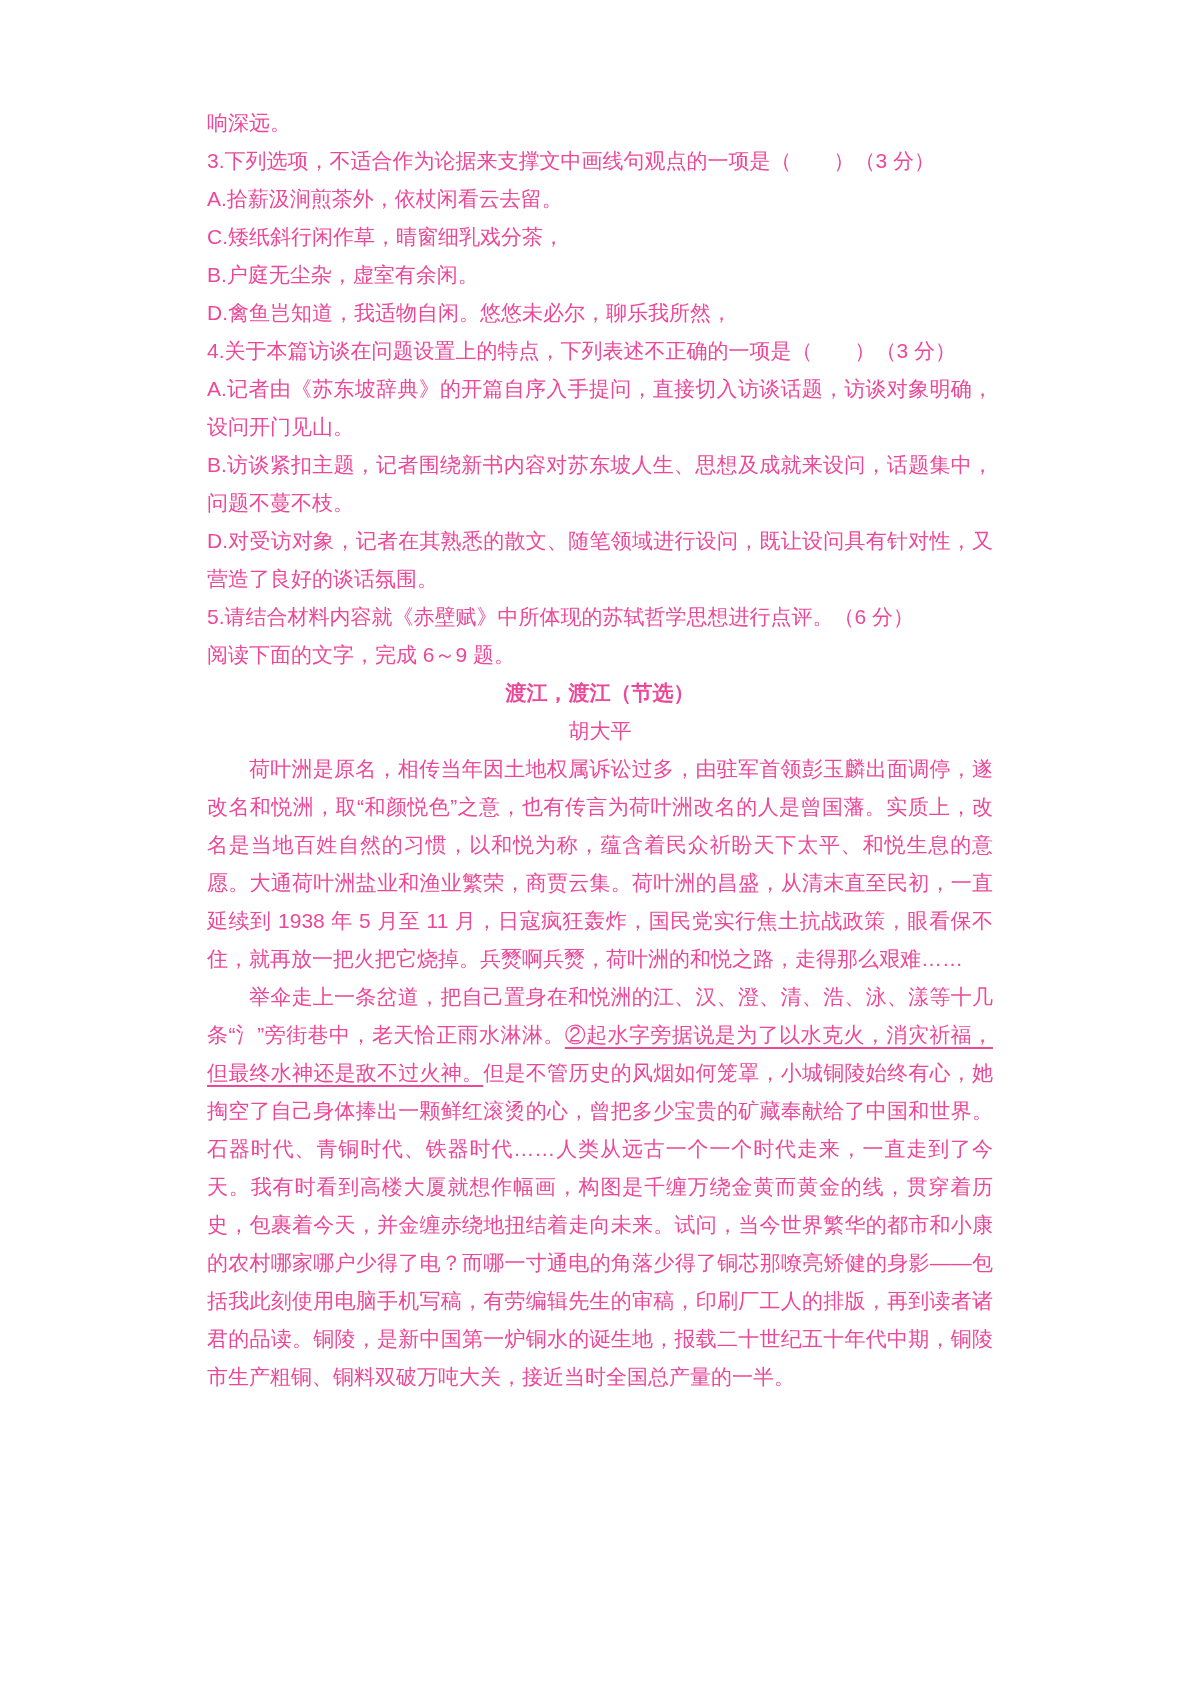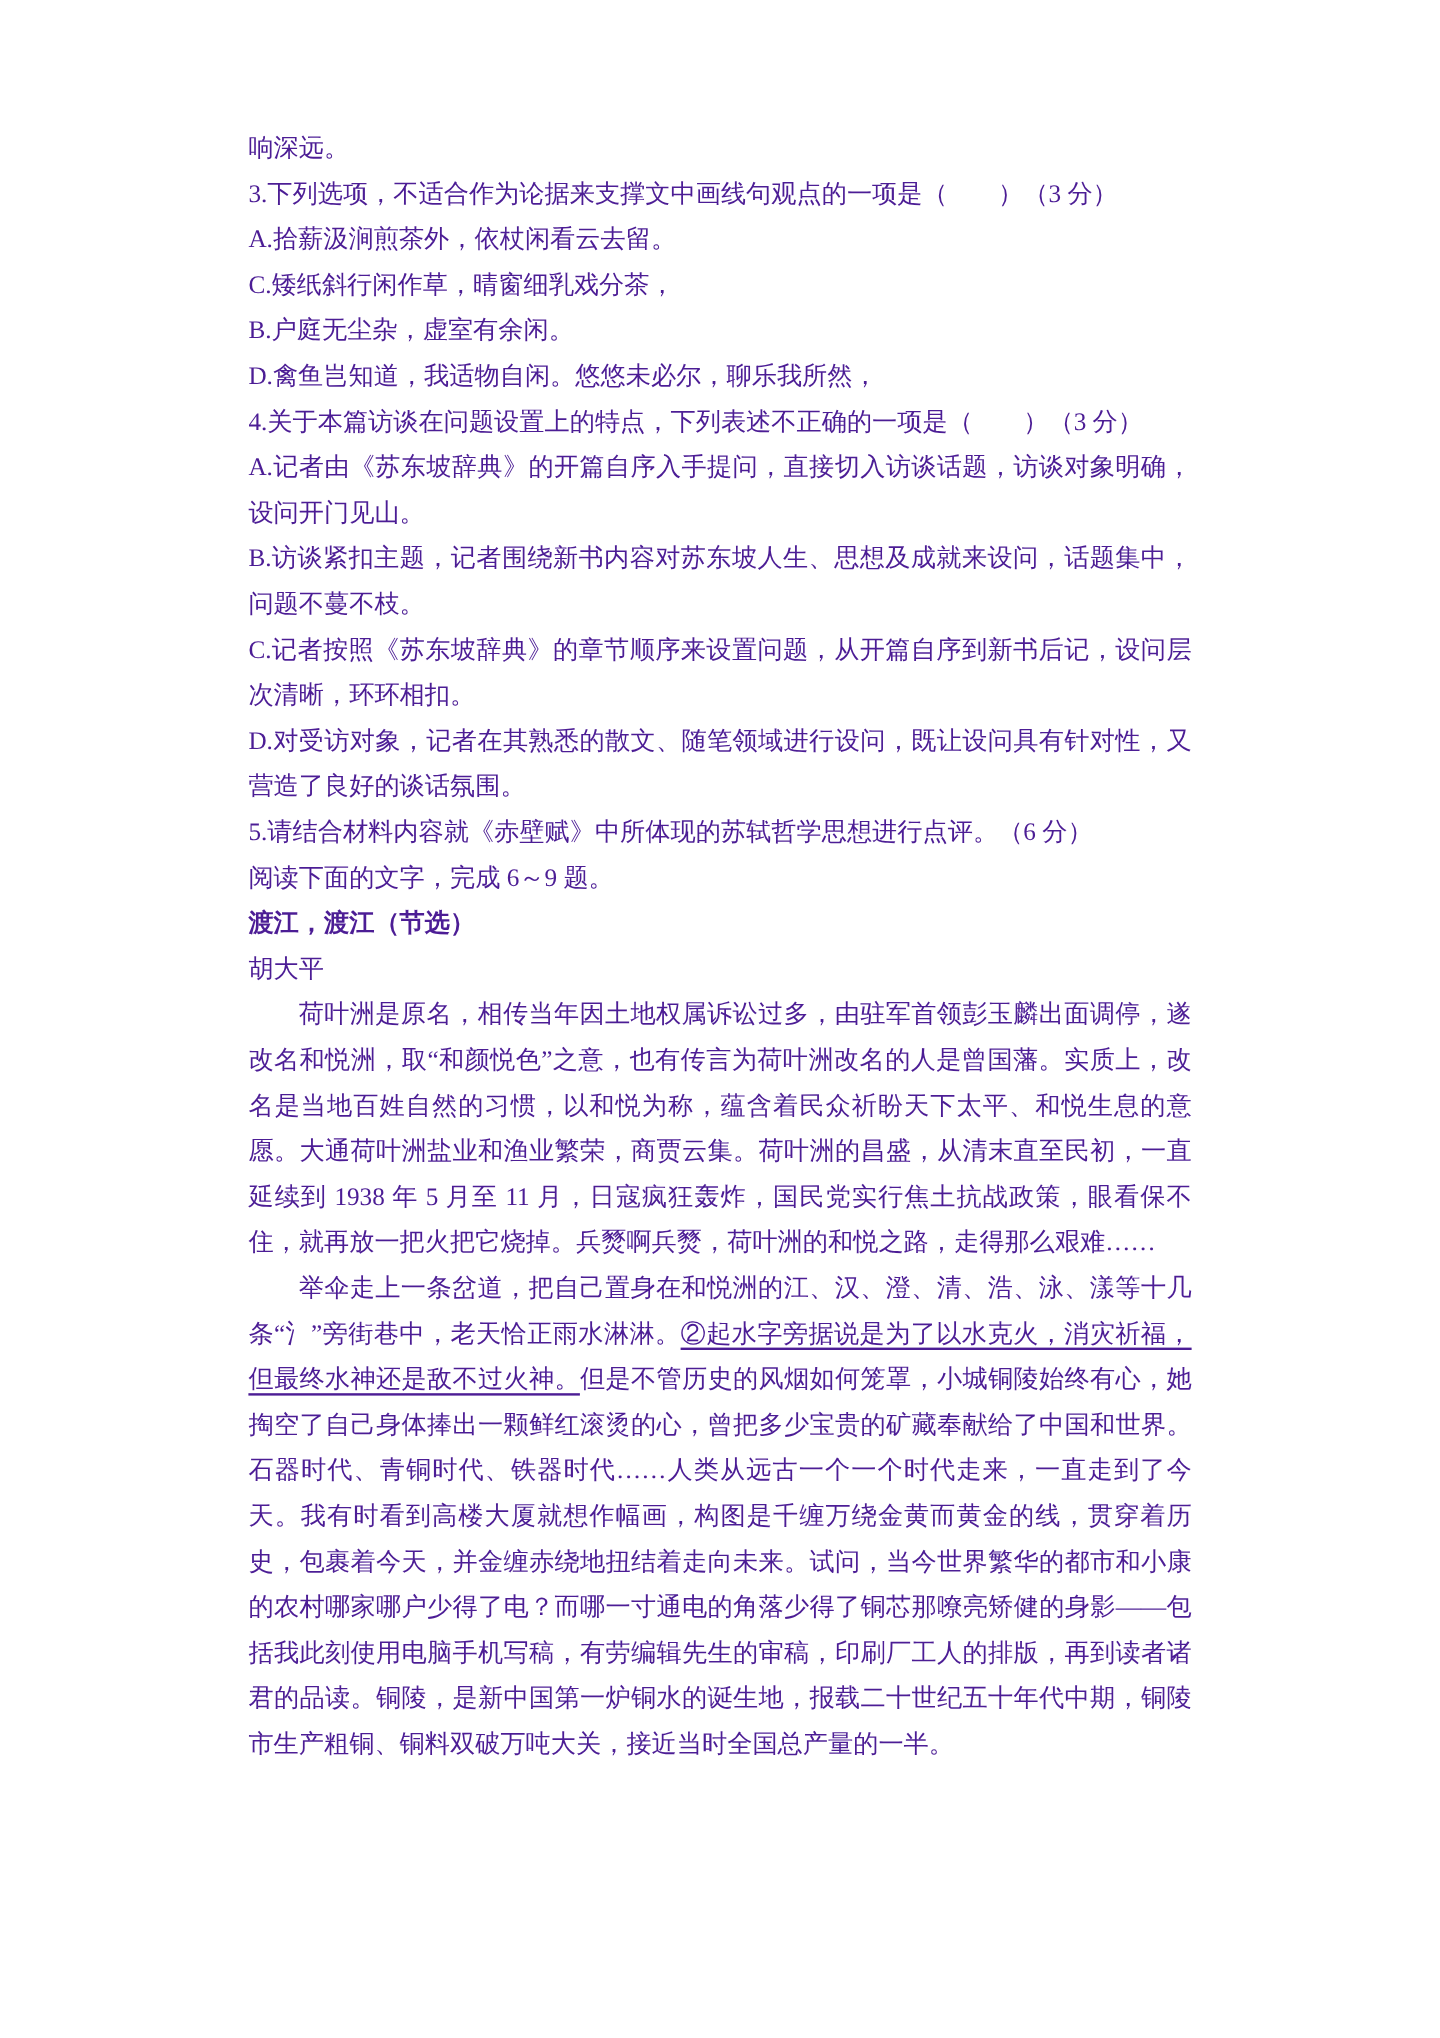--- a/index.html
+++ b/index.html
@@ -6,32 +6,33 @@
     margin: 0;
     padding: 0;
     background: #ffffff;
   }
   .page {
     position: relative;
     width: 956px;
     height: 1698px;
     margin: 0 auto;
     background: #ffffff;
-    color: #4c1d95;
-    font-family: Liberation Serif, serif;
+    color: #ec4899;
+    font-family: Liberation Sans, sans-serif;
     font-size: 21px;
     line-height: 38px;
     padding: 104px 85px 30px 85px;
     box-sizing: border-box;
     overflow: hidden;
   }
   .line {
     text-align: justify;
   }
   .center {
+    text-align: center;
   }
   .passage-title {
     font-weight: bold;
   }
   .para {
     margin: 0;
     text-indent: 2em;
     text-align: justify;
   }
   .ul {
@@ -48,21 +49,20 @@
 
   <div class="line">3.下列选项，不适合作为论据来支撑文中画线句观点的一项是（　　）（3 分）</div>
   <div class="line">A.拾薪汲涧煎茶外，依杖闲看云去留。</div>
   <div class="line">C.矮纸斜行闲作草，晴窗细乳戏分茶，</div>
   <div class="line">B.户庭无尘杂，虚室有余闲。</div>
   <div class="line">D.禽鱼岂知道，我适物自闲。悠悠未必尔，聊乐我所然，</div>
 
   <div class="line">4.关于本篇访谈在问题设置上的特点，下列表述不正确的一项是（　　）（3 分）</div>
   <div class="line">A.记者由《苏东坡辞典》的开篇自序入手提问，直接切入访谈话题，访谈对象明确，设问开门见山。</div>
   <div class="line">B.访谈紧扣主题，记者围绕新书内容对苏东坡人生、思想及成就来设问，话题集中，问题不蔓不枝。</div>
-  <div class="line">C.记者按照《苏东坡辞典》的章节顺序来设置问题，从开篇自序到新书后记，设问层次清晰，环环相扣。</div>
   <div class="line">D.对受访对象，记者在其熟悉的散文、随笔领域进行设问，既让设问具有针对性，又营造了良好的谈话氛围。</div>
 
   <div class="line">5.请结合材料内容就《赤壁赋》中所体现的苏轼哲学思想进行点评。（6 分）</div>
 
   <div class="line">阅读下面的文字，完成 6～9 题。</div>
 
   <div class="line center passage-title">渡江，渡江（节选）</div>
   <div class="line center">胡大平</div>
 
   <div>

